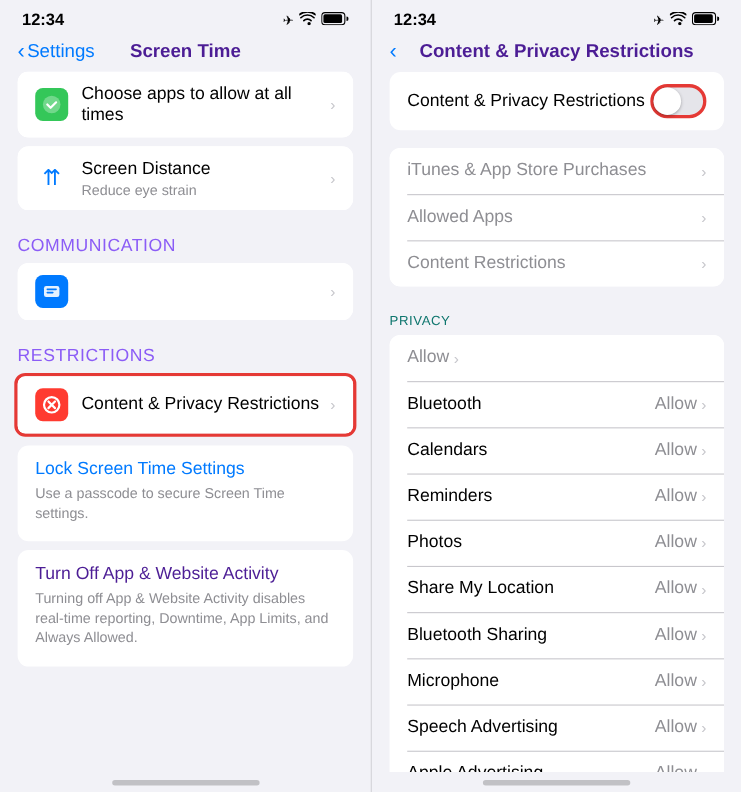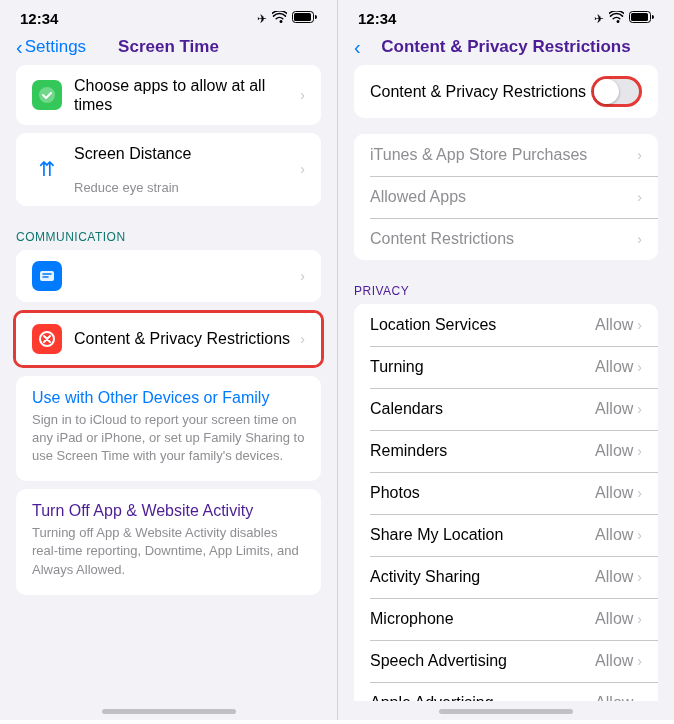--- a/index.html
+++ b/index.html
@@ -77,23 +77,23 @@
     
     .scroll-content {
       flex: 1;
       overflow-y: auto;
       padding: 0 0 10px;
     }
     .scroll-content::-webkit-scrollbar { display: none; }
 
     
     .section-header {
-      font-size: 12px;
+      font-size: 16px;
       font-weight: 400;
-      color: #0f766e;
+      color: #8b5cf6;
       text-transform: uppercase;
       letter-spacing: 0.5px;
       padding: 16px 16px 6px;
     }
     
     .list-card {
       background: #fff;
       border-radius: 10px;
       margin: 0 16px 8px;
       overflow: hidden;
@@ -131,21 +131,21 @@
     }
     .list-item-text { flex: 1; }
     .list-item-title {
       font-size: 16px;
       color: #000;
       line-height: 1.2;
     }
     .list-item-subtitle {
       font-size: 13px;
       color: #8e8e93;
-      margin-top: 16px;
+      margin-top: 1px;
     }
     .chevron {
       color: #c7c7cc;
       font-size: 14px;
       margin-left: 8px;
     }
     
     .highlight-red-border {
       border: 3px solid #e53935;
       border-radius: 10px;
@@ -270,21 +270,21 @@
       color: #8e8e93;
       font-size: 16px;
     }
     .r-chevron {
       color: #c7c7cc;
       font-size: 14px;
     }
     .r-privacy-header {
       font-size: 12px;
       font-weight: 400;
-      color: #4c1d95;
+      color: #0f766e;
       text-transform: uppercase;
       letter-spacing: 0.5px;
       padding: 16px 16px 6px;
     }
     .r-privacy-item {
       display: flex;
       align-items: center;
       justify-content: space-between;
       padding: 12px 16px;
       background: #fff;
@@ -375,45 +375,46 @@
         <div class="list-item-icon icon-blue">
           <svg width="18" height="18" viewBox="0 0 18 18" fill="none">
             <rect x="2" y="4" width="14" height="10" rx="2" fill="#fff" opacity="0.9"></rect>
             <path d="M5 7h8M5 10h5" stroke="#007aff" stroke-width="1.5" stroke-linecap="round"></path>
           </svg>
         </div>
         <span class="chevron">›</span>
       </div>
     </div>
 
+    <div class="section-header">RESTRICTIONS</div>
 
     <div class="highlight-red-border">
       <div class="list-card" style="margin:0; border-radius:7px;">
         <div class="list-item">
           <div class="list-item-icon icon-orange">
             <svg width="18" height="18" viewBox="0 0 18 18" fill="none">
               <circle cx="9" cy="9" r="7" stroke="#fff" stroke-width="2"></circle>
               <path d="M6 6l6 6M12 6l-6 6" stroke="#fff" stroke-width="2" stroke-linecap="round"></path>
             </svg>
           </div>
           <div class="list-item-text">
             <div class="list-item-title">Content &amp; Privacy Restrictions</div>
           </div>
           <span class="chevron">›</span>
         </div>
       </div>
     </div>
 
-
     <div class="action-card">
       <div class="action-item">
-        <div class="action-title">Use with Other Devices or Family</div>
-        <div class="action-desc">Sign in to iCloud to report your screen time on any iPad or iPhone, or set up Family Sharing to use Screen Time with your family's devices.</div>
-      </div>
-    </div>
+        <div class="action-title">Lock Screen Time Settings</div>
+        <div class="action-desc">Use a passcode to secure Screen Time settings.</div>
+      </div>
+    </div>
+
 
     <div class="action-card">
       <div class="action-item">
         <div class="action-title red">Turn Off App &amp; Website Activity</div>
         <div class="action-desc">Turning off App &amp; Website Activity disables real-time reporting, Downtime, App Limits, and Always Allowed.</div>
       </div>
     </div>
 
   </div>
 
@@ -478,28 +479,27 @@
         <div class="r-item-right">
           <span class="r-chevron">›</span>
         </div>
       </div>
     </div>
 
     <div class="r-privacy-header">PRIVACY</div>
 
     <div class="r-list-card">
       <div class="r-privacy-item">
-        <span class="r-item-label-dark">Location Services</span>
-        <div class="r-item-right">
-          <span class="r-item-value">Allow</span>
-          <span class="r-chevron">›</span>
-        </div>
-      </div>
-      <div class="r-privacy-item">
-        <span class="r-item-label-dark">Turning</span>
+        <div class="r-item-right">
+          <span class="r-item-value">Allow</span>
+          <span class="r-chevron">›</span>
+        </div>
+      </div>
+      <div class="r-privacy-item">
+        <span class="r-item-label-dark">Bluetooth</span>
         <div class="r-item-right">
           <span class="r-item-value">Allow</span>
           <span class="r-chevron">›</span>
         </div>
       </div>
       <div class="r-privacy-item">
         <span class="r-item-label-dark">Calendars</span>
         <div class="r-item-right">
           <span class="r-item-value">Allow</span>
           <span class="r-chevron">›</span>
@@ -520,21 +520,21 @@
         </div>
       </div>
       <div class="r-privacy-item">
         <span class="r-item-label-dark">Share My Location</span>
         <div class="r-item-right">
           <span class="r-item-value">Allow</span>
           <span class="r-chevron">›</span>
         </div>
       </div>
       <div class="r-privacy-item">
-        <span class="r-item-label-dark">Activity Sharing</span>
+        <span class="r-item-label-dark">Bluetooth Sharing</span>
         <div class="r-item-right">
           <span class="r-item-value">Allow</span>
           <span class="r-chevron">›</span>
         </div>
       </div>
       <div class="r-privacy-item">
         <span class="r-item-label-dark">Microphone</span>
         <div class="r-item-right">
           <span class="r-item-value">Allow</span>
           <span class="r-chevron">›</span>

